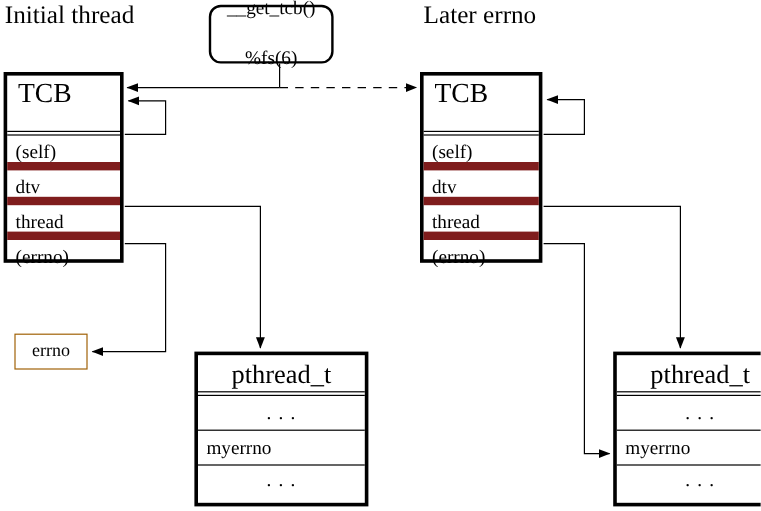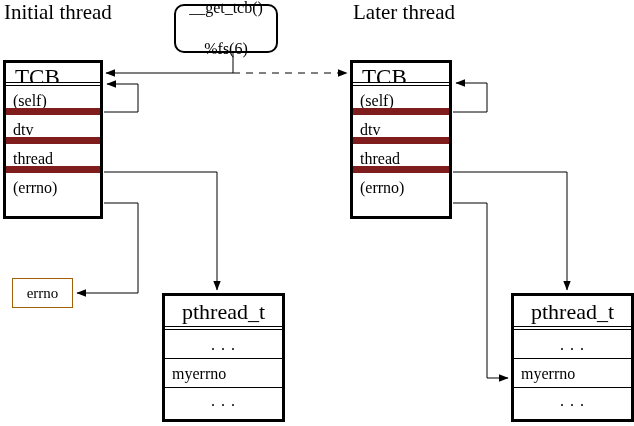--- a/index.html
+++ b/index.html
@@ -16,26 +16,26 @@
     position:absolute;left:174px;top:4px;width:104px;height:49px;
     border:2px solid #000;border-radius:10px;background:#fff;
     display:flex;flex-direction:column;align-items:center;justify-content:center;
     font-size:16px;line-height:20px;text-align:center;z-index:2;gap:21px;
   }
 
   .rec{position:absolute;background:#fff;z-index:2;}
   .tcb{width:100px;height:159px;border:3px solid #000;top:60px;}
   #tcb-initial{left:3px;}
   #tcb-later{left:350px;width:102px;}
-  .tcb-header{height:20px;border-bottom:1px solid #000;font-size:23px;line-height:30px;padding-left:9px;overflow:hidden;}
+  .tcb-header{height:47px;border-bottom:1px solid #000;font-size:23px;line-height:30px;padding-left:9px;overflow:hidden;}
   .dbl{height:3px;border-bottom:1px solid #000;}
   .tcb-row{height:29px;border-bottom:7px solid #7f1d1d;font-size:16px;line-height:29px;padding-left:7px;overflow:hidden;}
   .tcb-row.last{border-bottom:none;}
 
-  .pth{width:123px;height:129px;border:3px solid #000;top:293px;}
+  .pth{width:145px;height:129px;border:3px solid #000;top:293px;}
   #pth-initial{left:162px;}
   #pth-later{left:511px;}
   .pth-header{height:31px;border-bottom:1px solid #000;font-size:22px;line-height:31px;text-align:center;overflow:hidden;}
   .pth-row{height:29px;border-bottom:1px solid #000;font-size:16px;line-height:29px;overflow:hidden;}
   .pth-row.center{text-align:center;letter-spacing:1px;}
   .pth-row.left{padding-left:7px;}
   .pth-row.last{border-bottom:none;height:27px;line-height:26px;}
 
   .errbox{
     position:absolute;left:12px;top:278px;width:61px;height:30px;
@@ -46,21 +46,21 @@
   #wires{position:absolute;left:0;top:0;width:634px;height:426px;z-index:1;pointer-events:none;}
   #wires polyline, #wires line{fill:none;stroke:#000;stroke-width:1;}
   .dashed{stroke-dasharray:7 6;}
 </style>
 </head>
 <body>
 
 <div id="canvas">
 
   <div class="title" id="title-initial">Initial thread</div>
-  <div class="title" id="title-later">Later thread</div>
+  <div class="title" id="title-later">Later errno</div>
 
   <div class="gettcb">
     <div>__get_tcb()</div>
     <div>%fs(6)</div>
   </div>
 
   <div class="rec tcb" id="tcb-initial">
     <div class="tcb-header">TCB</div>
     <div class="dbl"></div>
     <div class="tcb-row">(self)</div>

